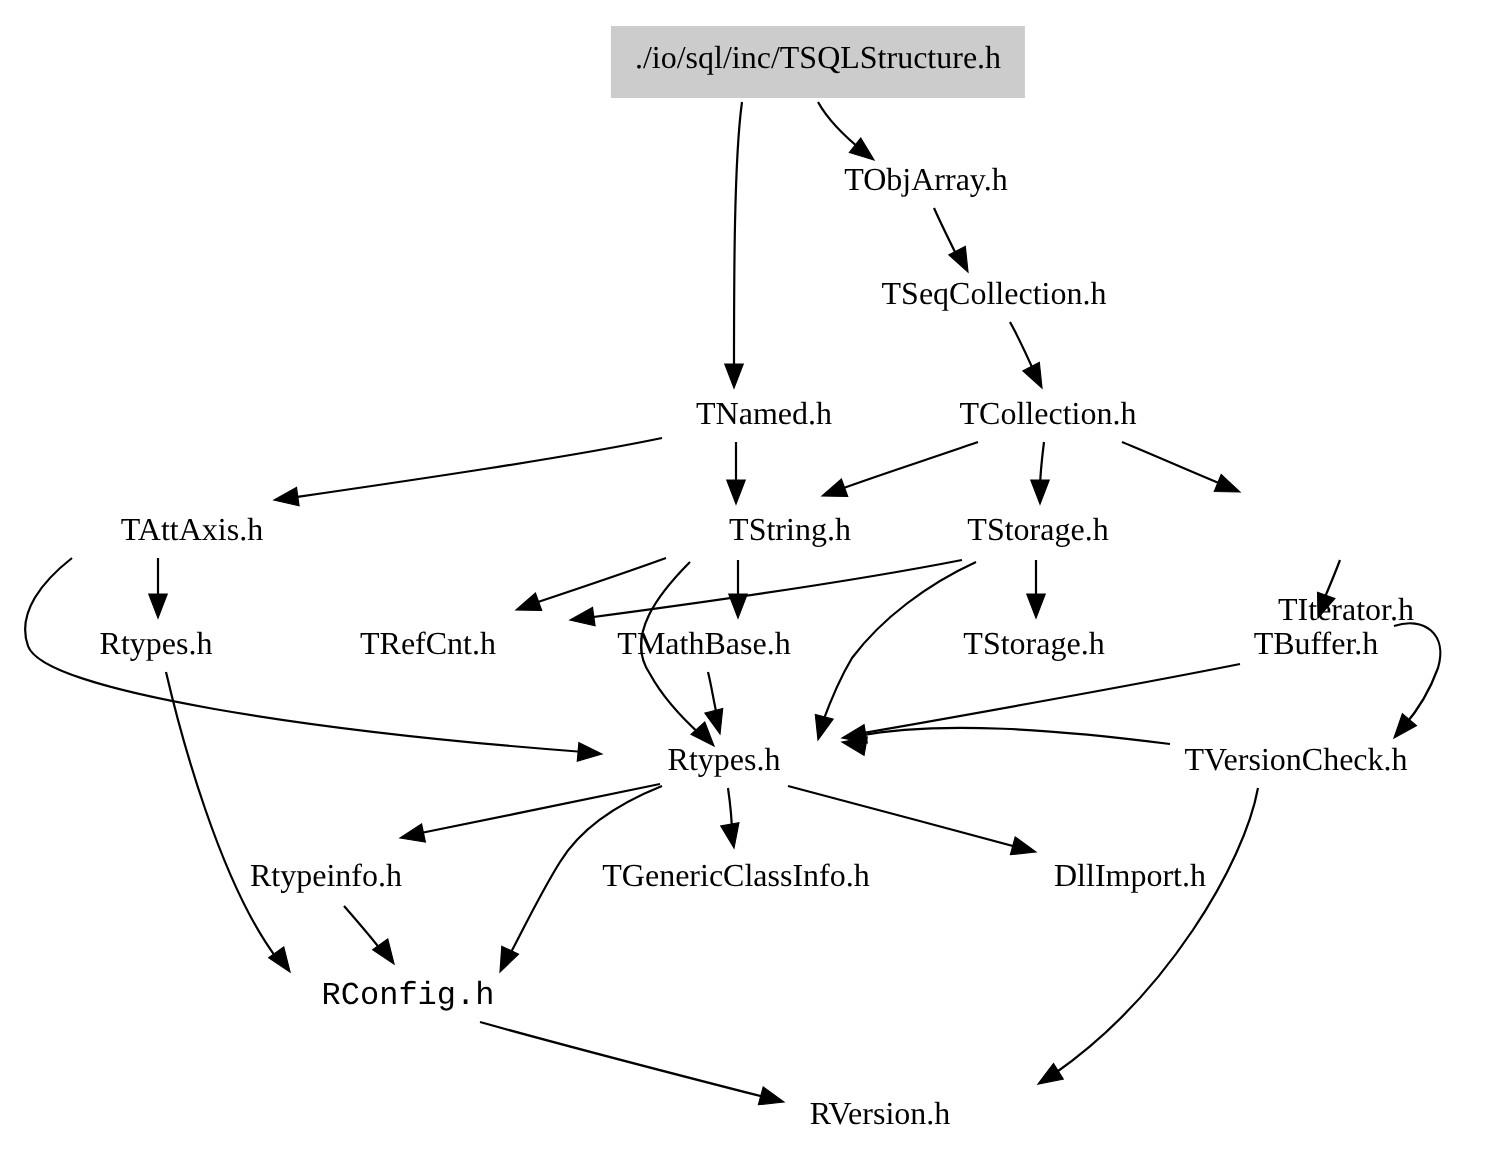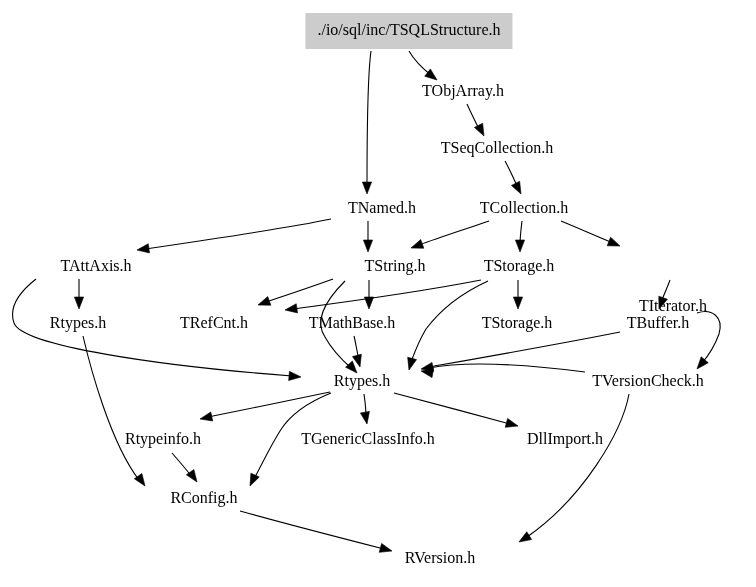--- a/index.html
+++ b/index.html
@@ -106,16 +106,16 @@
       <div class="node" style="left: 78px; top: 323px;">Rtypes.h</div>
       <div class="node" style="left: 214px; top: 323px; text-align: right;">TRefCnt.h</div>
       <div class="node" style="left: 352px; top: 323px;">TMathBase.h</div>
       <div class="node" style="left: 517px; top: 323px;">TStorage.h</div>
       <div class="node" style="left: 658px; top: 323px;">TBuffer.h</div>
       <div class="node" style="left: 362px; top: 381px;">Rtypes.h</div>
       <div class="node" style="left: 648px; top: 381px;">TVersionCheck.h</div>
       <div class="node" style="left: 163px; top: 439px;">Rtypeinfo.h</div>
       <div class="node" style="left: 368px; top: 439px;">TGenericClassInfo.h</div>
       <div class="node" style="left: 565px; top: 439px;">DllImport.h</div>
-      <div class="node" style="left: 204px; top: 498px;">RConfig.h</div>
+      <div class="node" style="left: 204px; top: 498px; font-family: Liberation Mono, monospace;">RConfig.h</div>
       <div class="node" style="left: 440px; top: 558px;">RVersion.h</div>
     </div>
 </div>
 
 </body></html>

